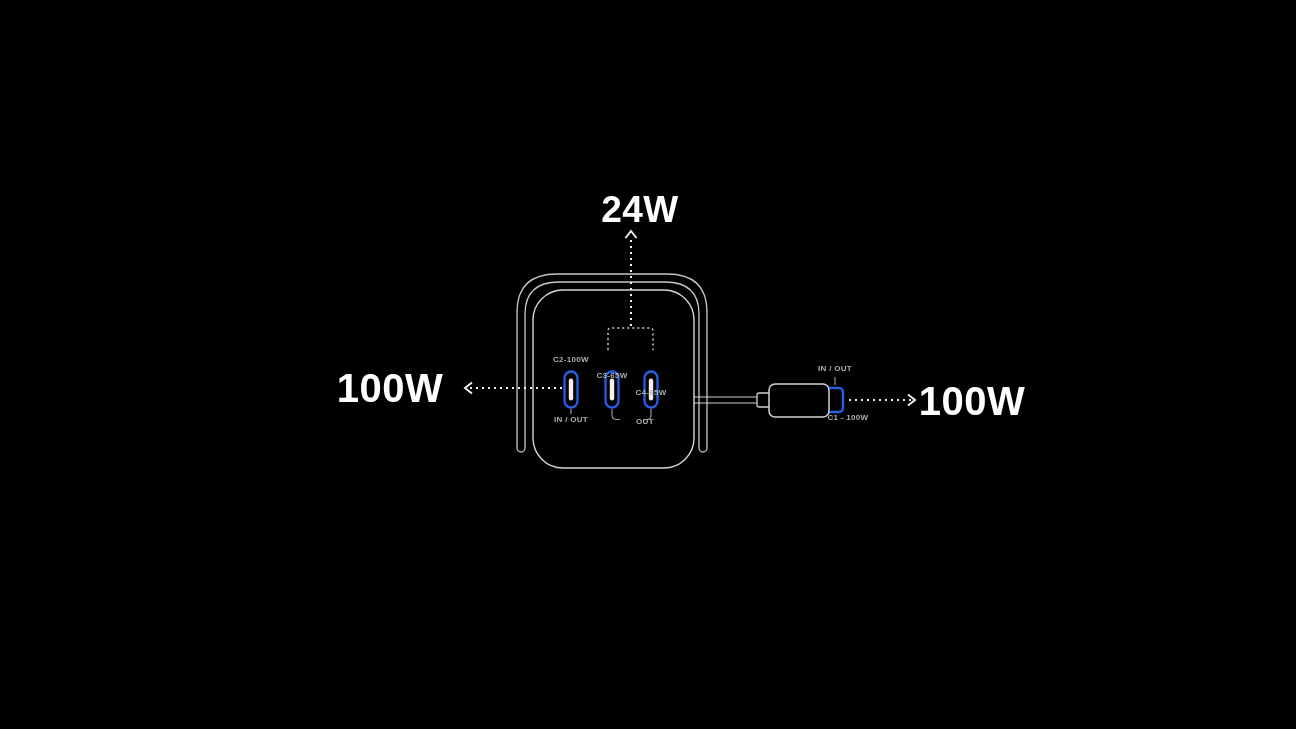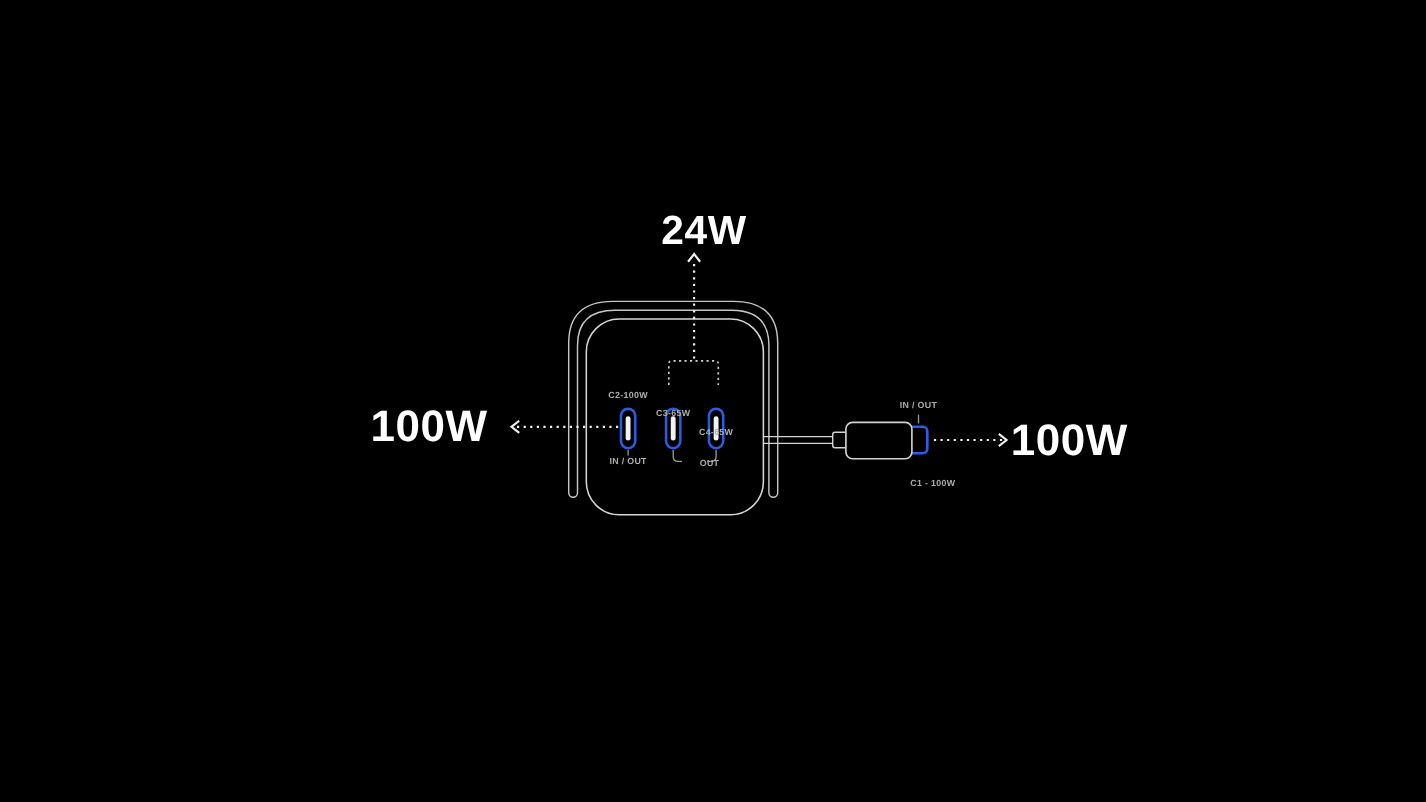--- a/index.html
+++ b/index.html
@@ -42,21 +42,21 @@
     text-align: center;
     white-space: nowrap;
     width: 80px;
   }
   .port-label-c2 { left: 531px; top: 356px; }
   .port-label-c3 { left: 572px; top: 372px; }
   .port-label-c4 { left: 611px; top: 356px; margin-top: 33px; }
   .dir-c2        { left: 531px; top: 416px; }
   .dir-out       { left: 605px; top: 418px; }
   .dir-c1        { left: 795px; top: 365px; }
-  .conn-c1       { left: 808px; top: 436px; }
+  .conn-c1       { left: 808px; top: 414px; }
 </style>
 </head>
 <body>
 
 <div class="stage">
 
   <svg width="1296" height="729" viewBox="0 0 1296 729">
 
     <path d="M517,448 V312 Q517,274 557,274 H667 Q707,274 707,312 V448
              A4,4 0 0 1 699,448 V314 Q699,282 665,282 H559 Q525,282 525,314 V448

